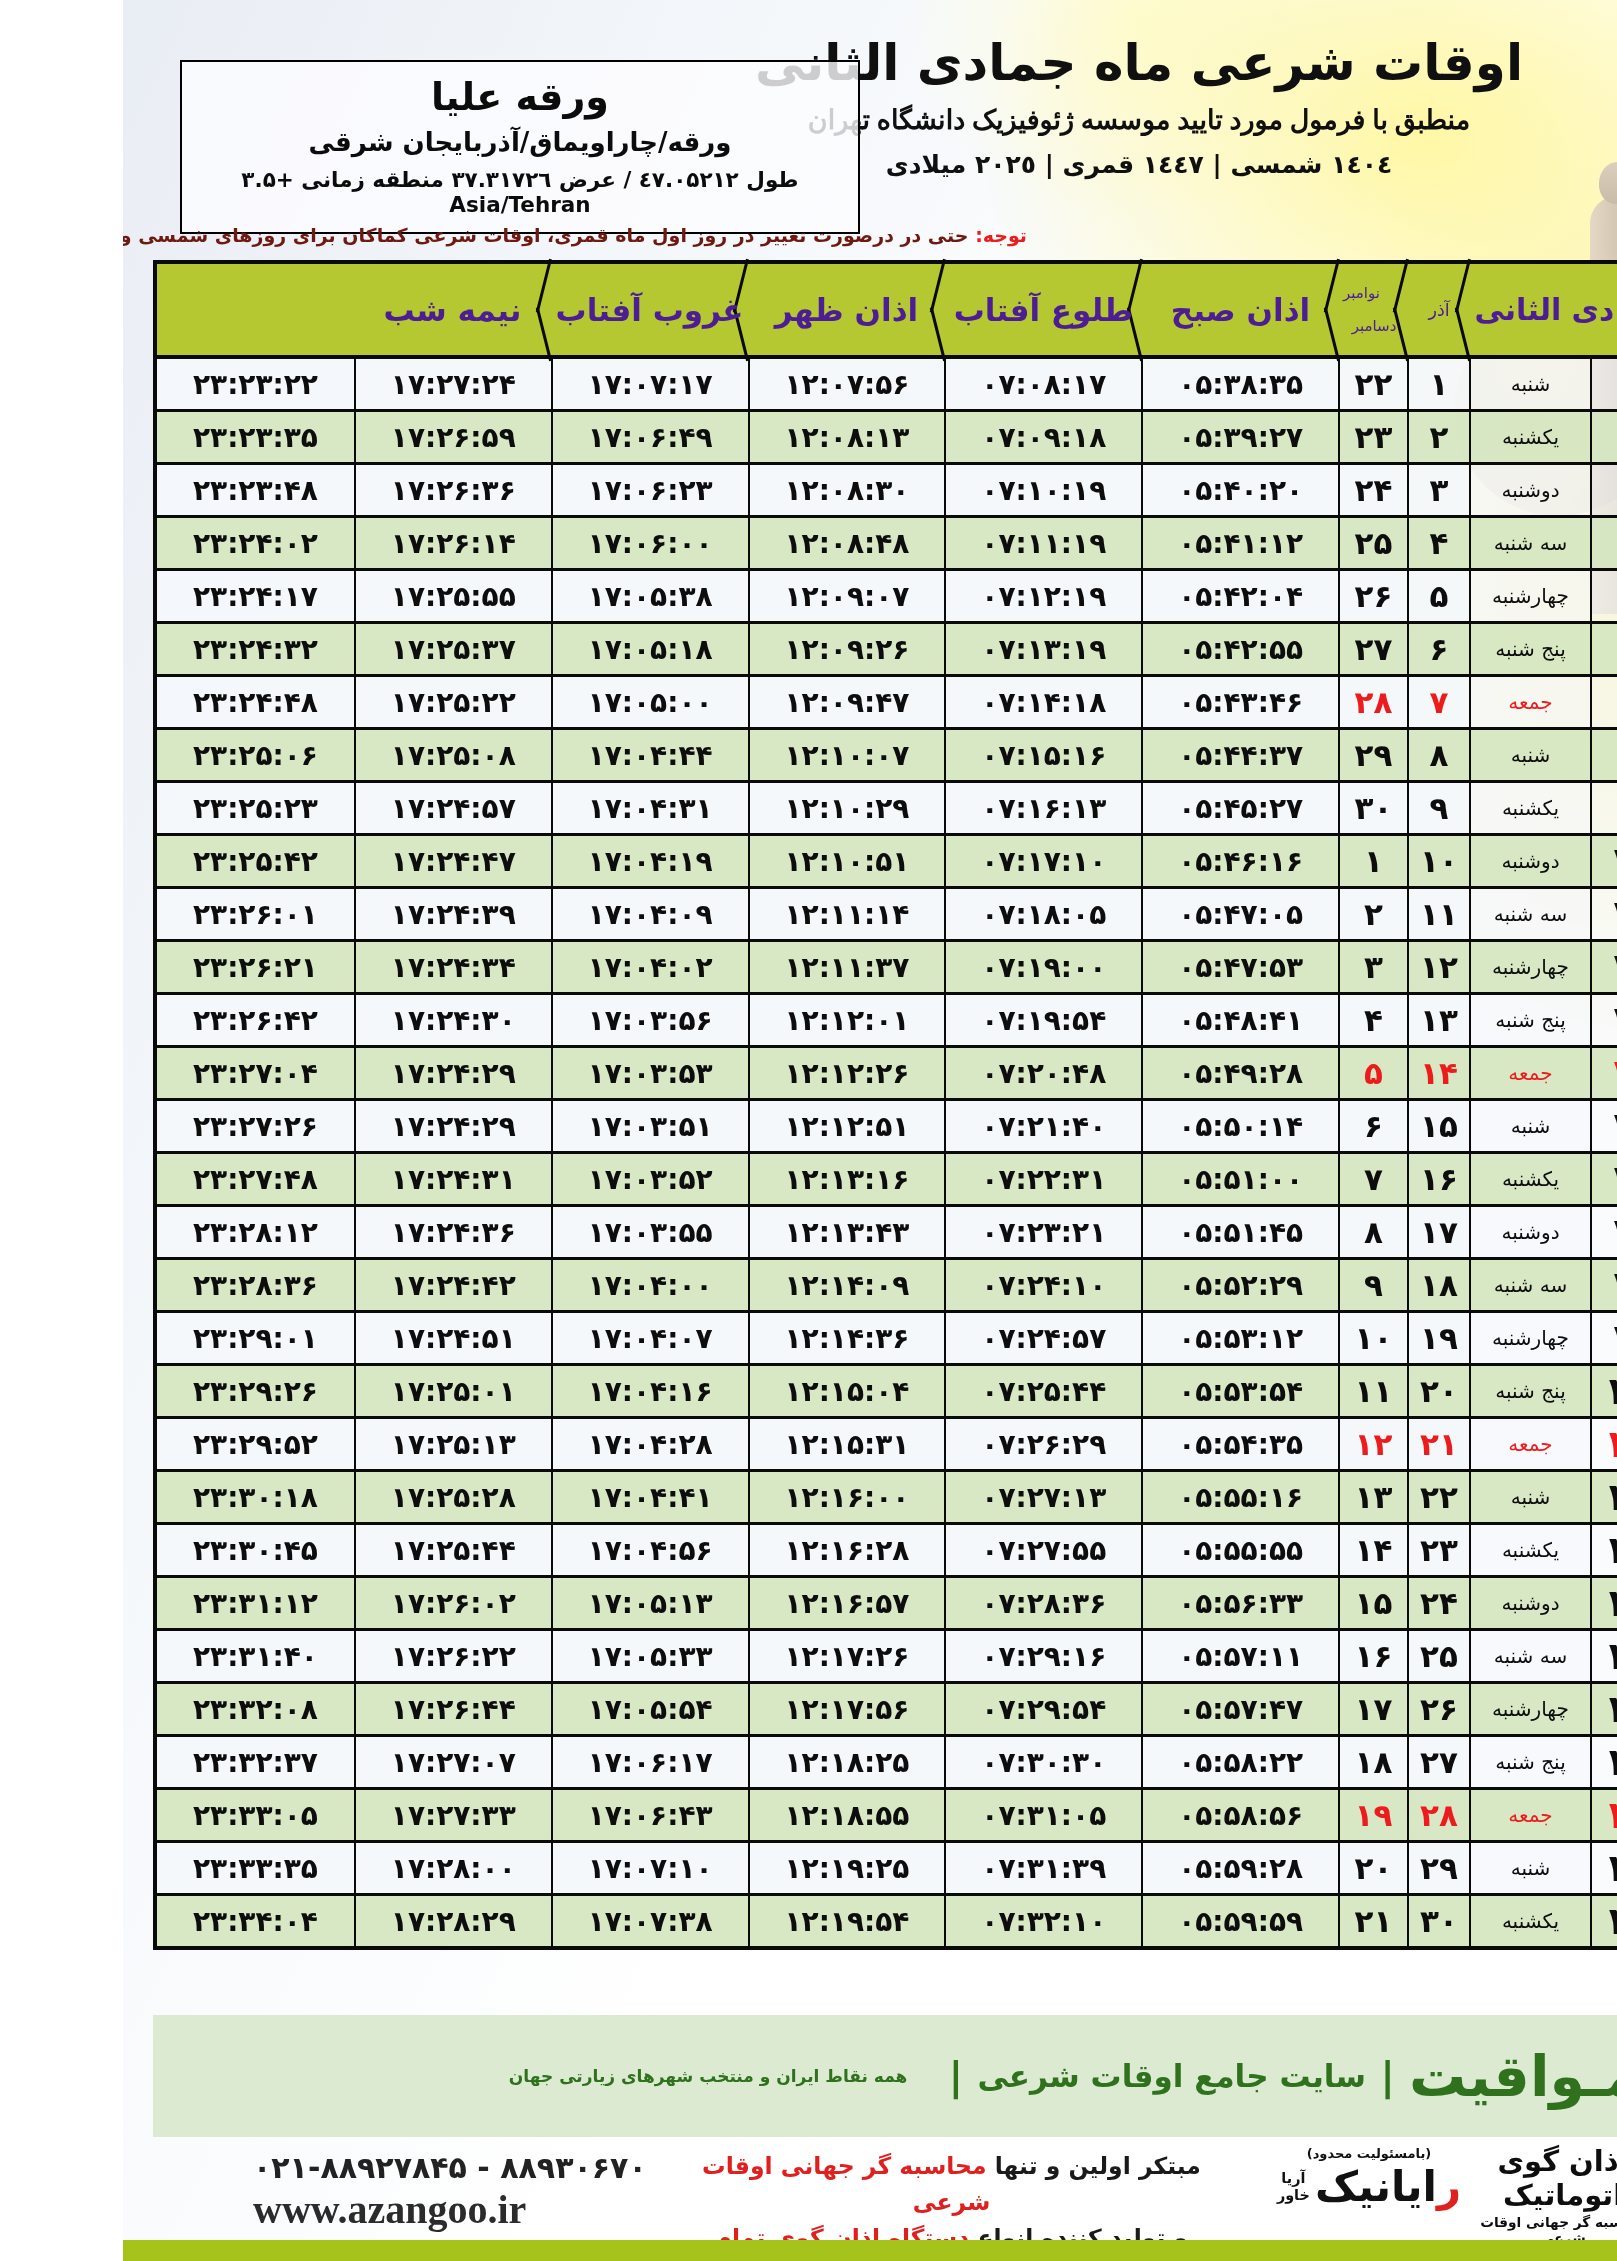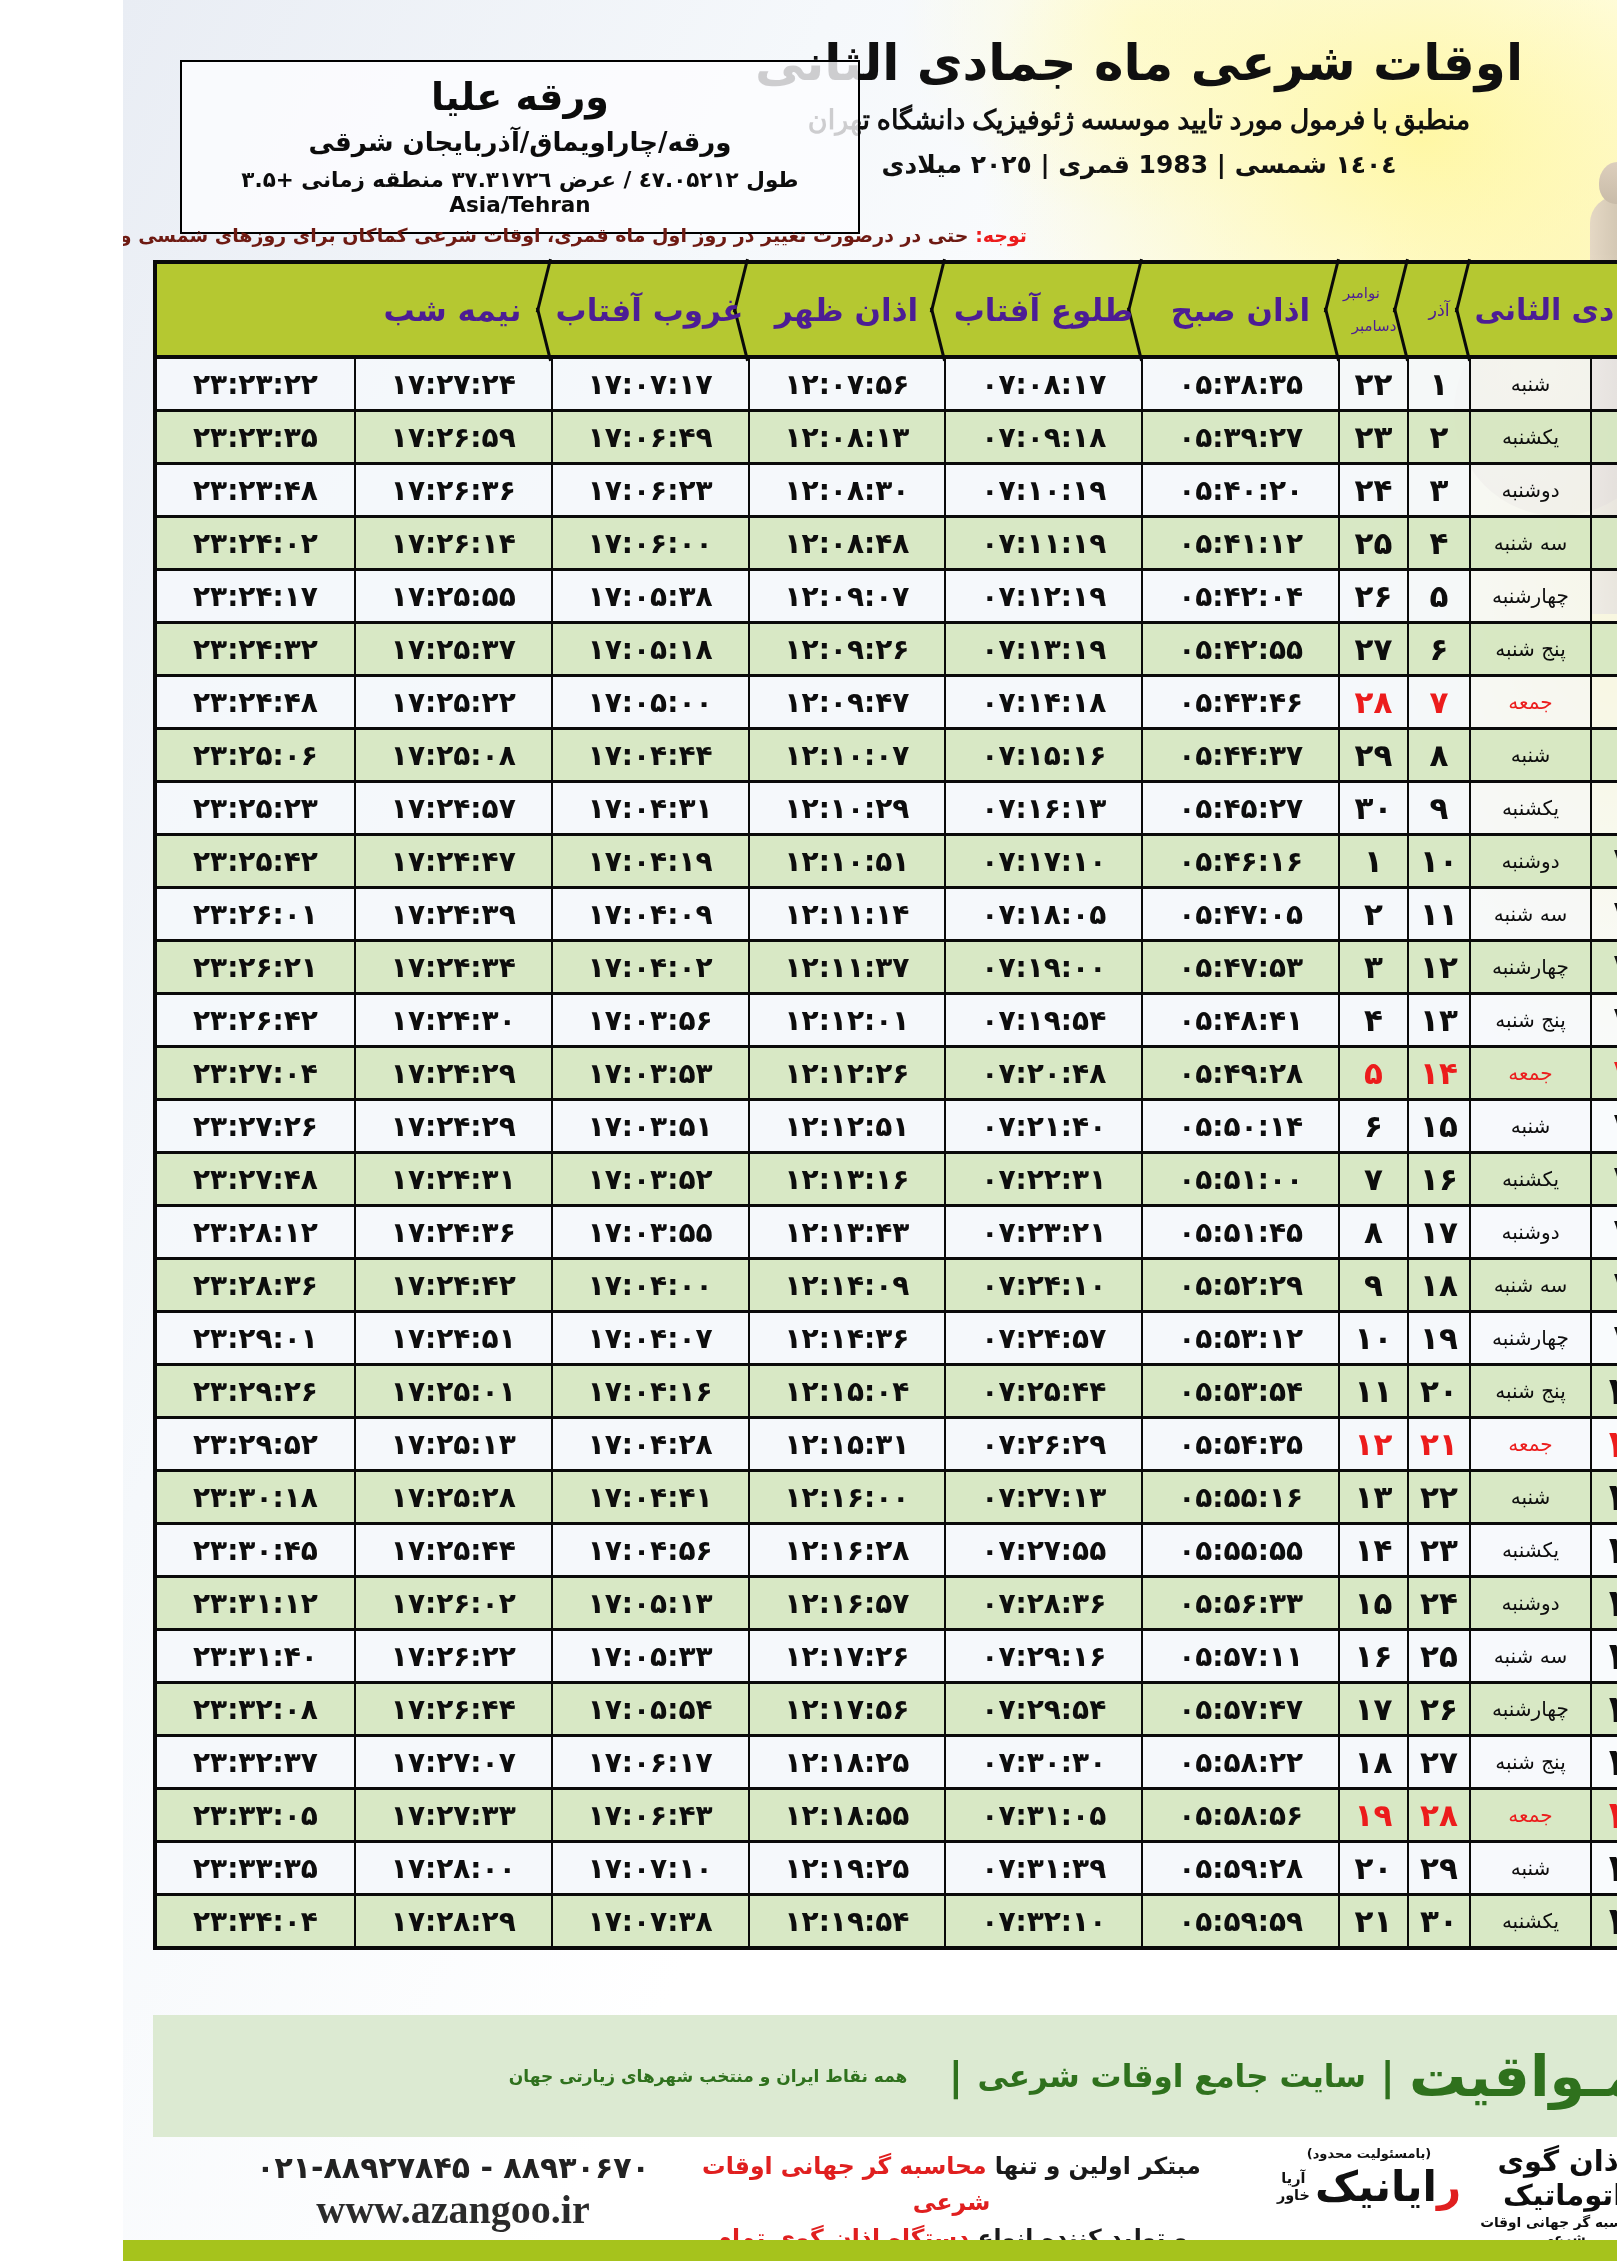--- a/index.html
+++ b/index.html
@@ -104,21 +104,21 @@
     padding:0 36px;box-sizing:border-box;color:#2f711d;
   }
   .band .brand{font-size:57px;font-weight:bold;}
   .band .bsep{font-size:39px;font-weight:bold;margin:0 14.4px;}
   .band .tag1{font-size:31px;font-weight:bold;}
   .band .tag2{font-size:17px;font-weight:bold;margin-right:27px;}
   .band .site{font-size:60px;font-weight:bold;direction:ltr;margin-right:auto;letter-spacing:-1.3px;}
 
   
   .bottom{position:absolute;left:0;top:2141px;width:1618px;height:99px;z-index:2;}
-  .phones{position:absolute;left:118px;top:9px;width:424px;text-align:center;direction:rtl;color:#222;}
+  .phones{position:absolute;left:130px;top:9px;width:424px;text-align:left;direction:rtl;color:#222;}
   .phones .ph{font-size:30px;font-weight:bold;letter-spacing:0.7px;}
   .phones .web{font-size:40px;font-weight:bold;font-family:"Liberation Serif", serif;direction:ltr;margin-top:1.3px;color:#2b2b2b;}
   .slogan{position:absolute;left:574px;top:6.5px;width:509px;text-align:center;direction:rtl;
     font-size:23.5px;font-weight:bold;line-height:1.55;color:#1a1a1a;}
   .slogan .red{color:#e01f1f;}
   .rayanik{position:absolute;left:1109px;top:5.2px;width:274px;text-align:center;direction:rtl;color:#111;}
   .rayanik .note{font-size:13px;font-weight:bold;}
   .rayanik .nrow{display:flex;direction:rtl;align-items:center;justify-content:center;gap:5.2px;margin-top:1.3px;}
   .rayanik .big{font-size:42px;font-weight:bold;letter-spacing:-1.3px;}
   .rayanik .big .red{color:#e01f1f;}
@@ -149,21 +149,21 @@
     <div class="dec-dome"></div>
     <div class="dec-minaret"></div>
     <div class="dec-swirl1"></div>
     <div class="dec-swirl2"></div>
     <div class="dec-swirl3"></div>
   </div>
 
   <div class="title-block">
     <div class="t1">اوقات شرعی ماه جمادی الثانی</div>
     <div class="t2">منطبق با فرمول مورد تایید موسسه ژئوفیزیک دانشگاه تهران</div>
-    <div class="t3">١٤٠٤ شمسی | 1983 قمری | ٢٠٢٥ میلادی</div>
+    <div class="t3">١٤٠٤ شمسی | ١٤٤٧ قمری | ٢٠٢٥ میلادی</div>
   </div>
 
   <div class="loc-box">
     <div class="l1">ورقه علیا</div>
     <div class="l2">ورقه/چاراویماق/آذربایجان شرقی</div>
     <div class="l3">طول ٤۷.۰۵۲۱۲ / عرض ۳۷.۳۱۷۲٦ منطقه زمانی +۳.۵ Asia/Tehran</div>
   </div>
 
   <div class="notice"><span class="nlab">توجه:</span><span> حتی در درصورت تغییر در روز اول ماه قمری، اوقات شرعی کماکان برای روزهای شمسی و میلادی معتبر است.</span></div>
 

